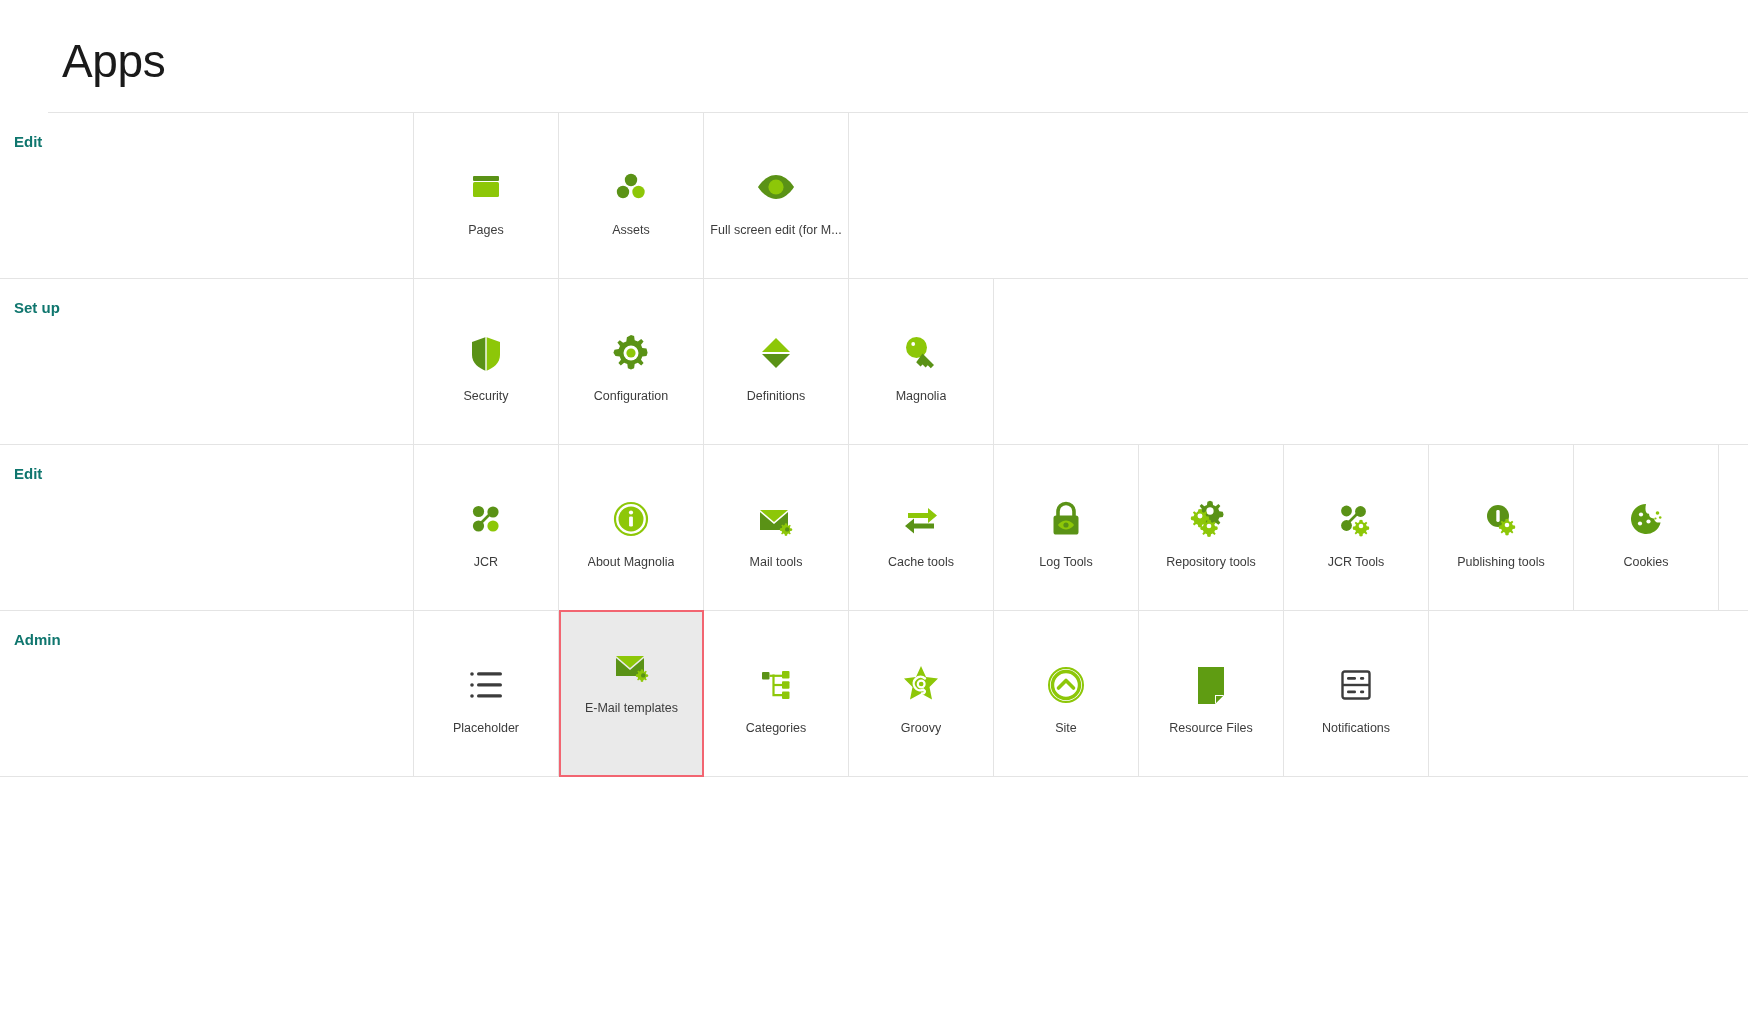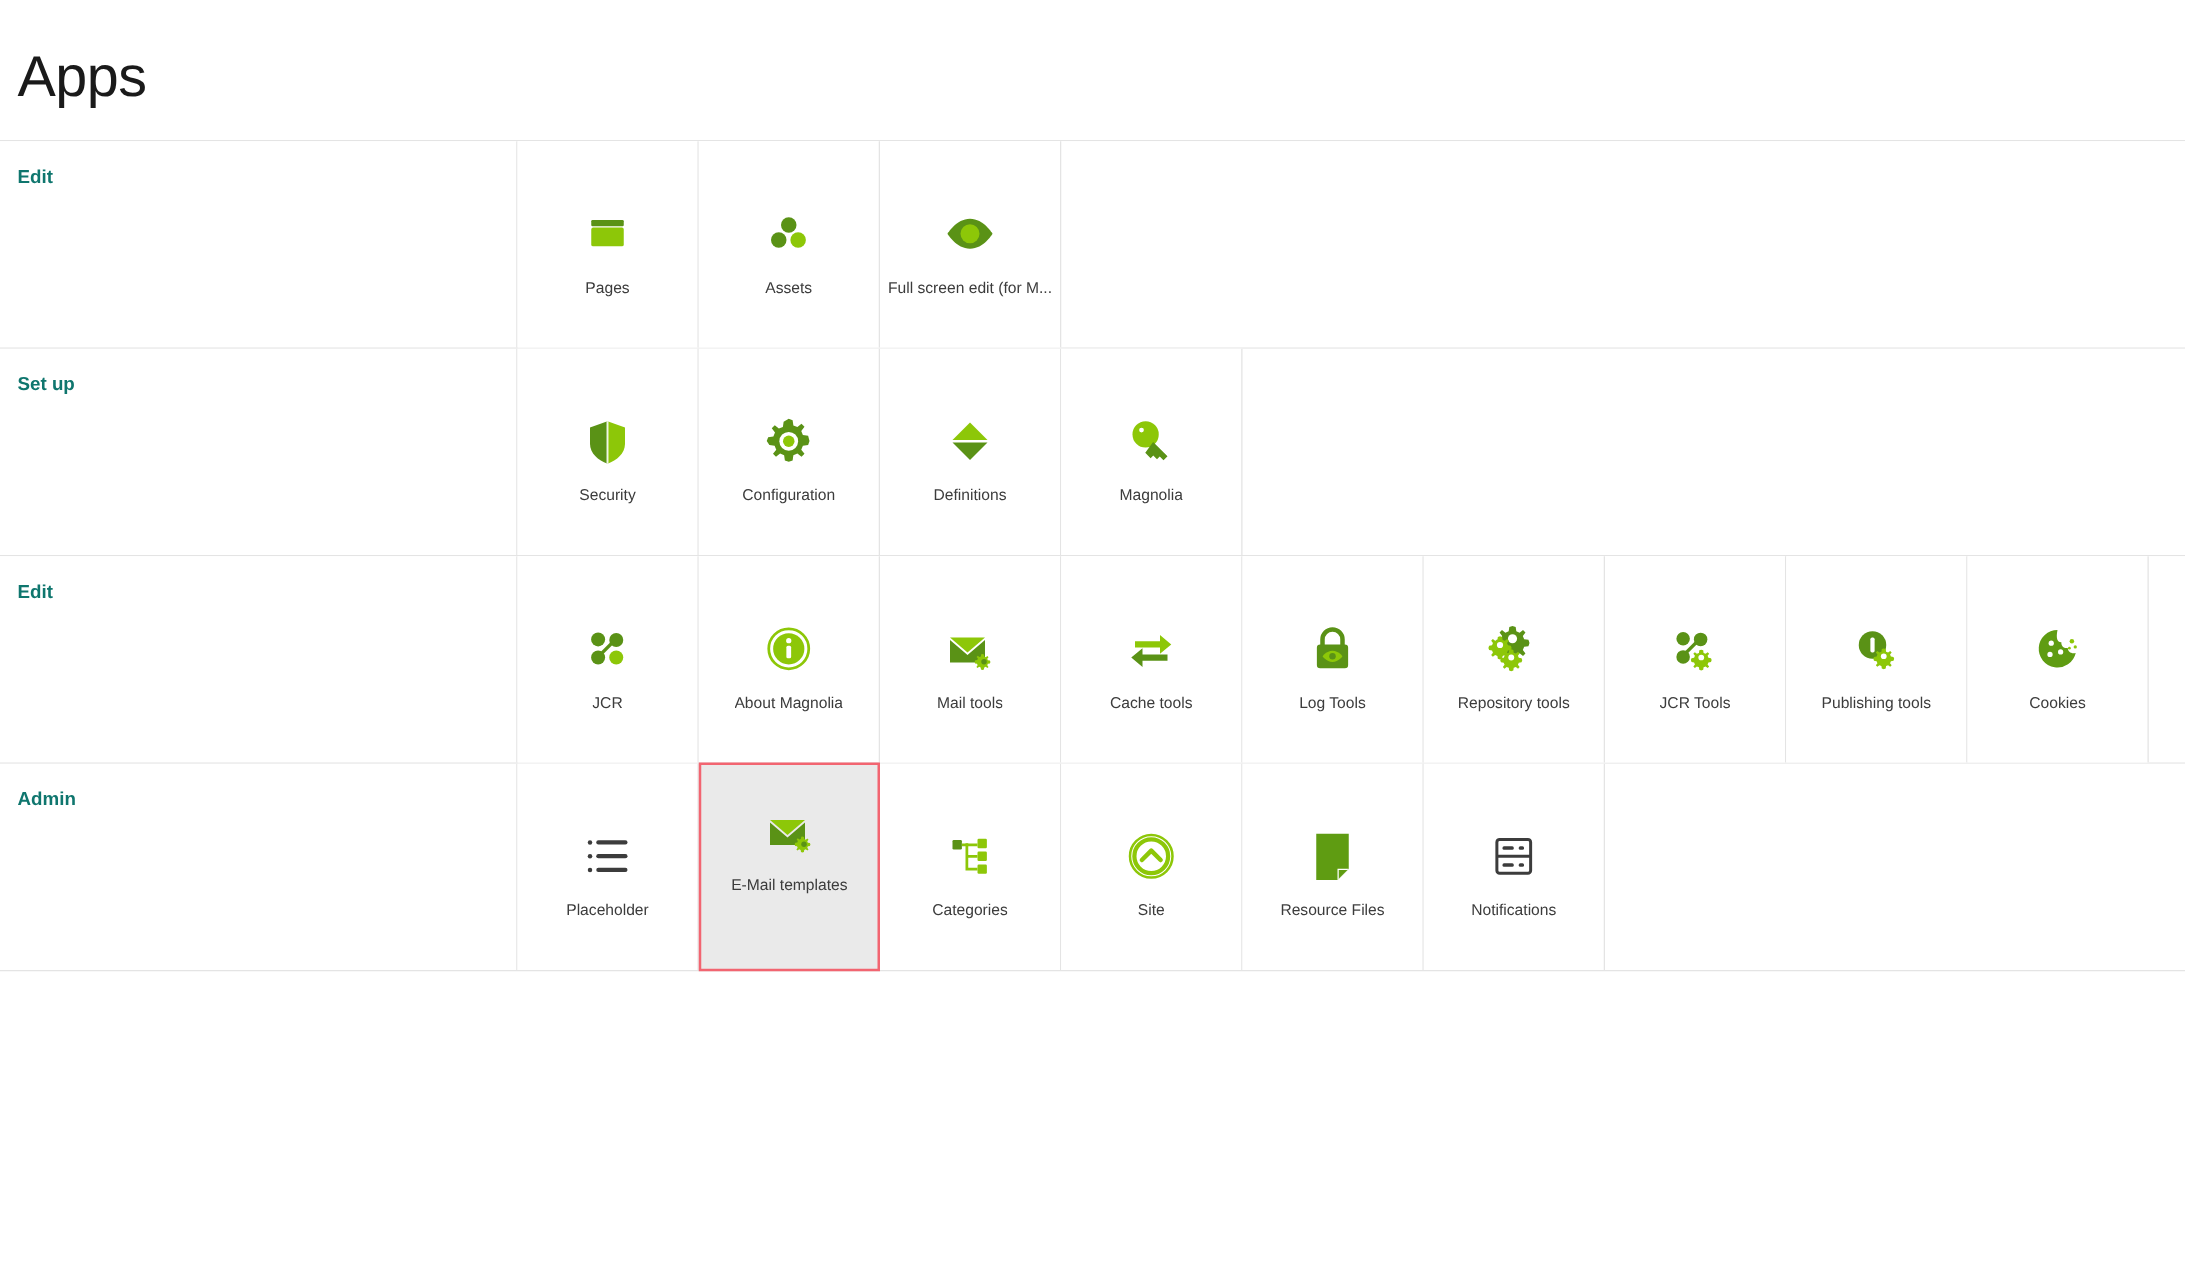--- a/index.html
+++ b/index.html
@@ -19,20 +19,21 @@
     background: #ffffff;
   }
 
   
   .app-header {
     height: 113px;
     padding-left: 14px;
     display: flex;
     align-items: flex-end;
     border-bottom: 1px solid #e4e4e4;
+    margin-left: 48px;
   }
   .app-title {
     font-size: 46px;
     font-weight: 400;
     color: #1a1a1a;
     line-height: 1;
     padding-bottom: 28px;
     letter-spacing: -0.4px;
   }
 
@@ -377,20 +378,30 @@
       <path d="M17.5 9.5 V30.2 H26" fill="none" stroke="#8dc708" stroke-width="2.2"></path>
       <path d="M17.5 10.8 H26" fill="none" stroke="#8dc708" stroke-width="2.2"></path>
       <path d="M17.5 20 H26" fill="none" stroke="#8dc708" stroke-width="2.2"></path>
       <path d="M13.5 10.8 H17.5" fill="none" stroke="#8dc708" stroke-width="2.2"></path>
     </svg>
             </div>
             <div class="tile-label">Categories</div>
           </div>
           <div class="tile">
             <div class="tile-icon">
+              <svg width="42" height="42" viewBox="0 0 42 42">
+      <path d="M21 2 L26 13 L38 14.5 L29.5 23 L32 35.5 L21 29.5 L10 35.5 L12.5 23 L4 14.5 L16 13 Z" fill="#8dc708"></path>
+      <path d="M25 14.5 a6.8 6.8 0 1 0 -1.5 11.2 c2.5 1.5 1 4.2 -1.5 3.8" fill="none" stroke="#ffffff" stroke-width="2.4" stroke-linecap="round"></path>
+      <circle cx="21.2" cy="20" r="3.4" fill="none" stroke="#ffffff" stroke-width="2.2"></circle>
+    </svg>
+            </div>
+            <div class="tile-label">Groovy</div>
+          </div>
+          <div class="tile">
+            <div class="tile-icon">
               <svg width="40" height="40" viewBox="0 0 40 40">
       <circle cx="20" cy="20" r="17" fill="none" stroke="#8dc708" stroke-width="2"></circle>
       <circle cx="20" cy="20" r="13.5" fill="none" stroke="#8dc708" stroke-width="3.4"></circle>
       <path d="M12.5 23 L20 15.5 L27.5 23" fill="none" stroke="#8dc708" stroke-width="3.6" stroke-linecap="round" stroke-linejoin="round"></path>
     </svg>
             </div>
             <div class="tile-label">Site</div>
           </div>
           <div class="tile">
             <div class="tile-icon">

